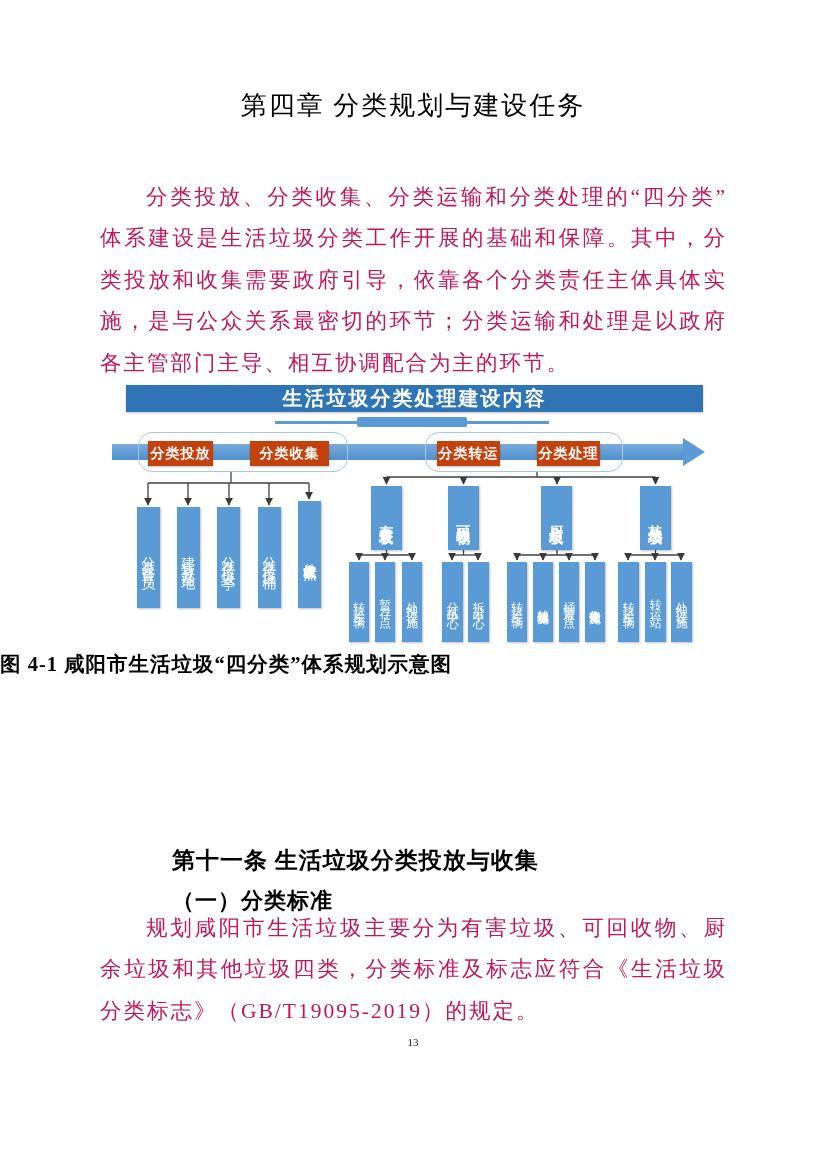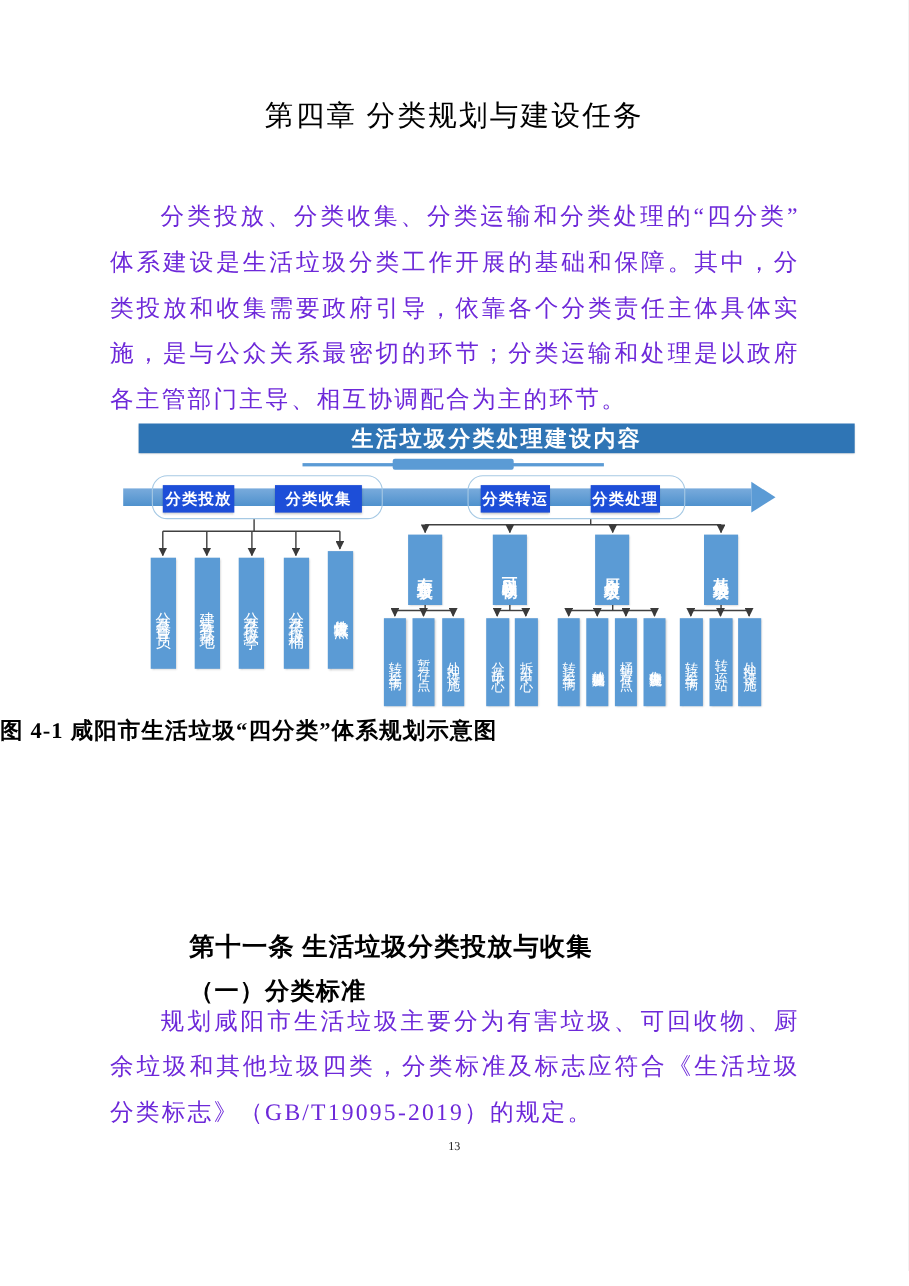--- a/index.html
+++ b/index.html
@@ -24,21 +24,21 @@
     font-size:23px; font-weight:bold; letter-spacing:1px;
     color:#000; white-space:nowrap;
   }
   .h-sec10 { top:152px; }
   .h-sec11 { top:845px; }
   .h-sub  { top:886px; font-size:22px; }
   .body-p {
     position:absolute; left:100px; width:627px;
     font-size:21.5px; line-height:41.4px; letter-spacing:2px;
     text-align:justify; text-align-last:left; text-justify:inter-character;
-    text-indent:46px; color:#6d28d9;
+    text-indent:46px; color:#be185d;
   }
   .p1 { top:177px; }
   .p2 { top:683px; }
   .p3 { top:908px; }
   .fig-caption {
     position:absolute; top:650px; left:0; width:826px;
     font-size:20.5px; font-weight:bold;
     letter-spacing:1px; color:#000;
   }
   .page-num {
@@ -46,21 +46,21 @@
     text-align:center; font-size:11px; color:#222;
   }
 
   
   .diagram {
     position:absolute; top:383px; left:110px;
     width:616px; height:266px;
     font-family:"Liberation Sans", sans-serif;
   }
   .dg-banner {
-    position:absolute; left:16px; top:2px; width:651px; height:27px;
+    position:absolute; left:16px; top:2px; width:577px; height:27px;
     background:#2f75b5;
     color:#fff; font-weight:bold; font-size:20px; letter-spacing:2px;
     display:flex; align-items:center; justify-content:center;
     box-shadow:0 1px 2px rgba(0,0,0,.25);
   }
   .dg-beam-thin-l { position:absolute; left:165px; top:38px; width:84px; height:3px; background:#5b9bd5; }
   .dg-beam-thin-r { position:absolute; left:355px; top:38px; width:84px; height:3px; background:#5b9bd5; }
   .dg-beam-thick  { position:absolute; left:247px; top:34px; width:110px; height:10px; background:#5b9bd5; border-radius:2px; }
   .dg-shaft {
     position:absolute; left:2px; top:61px; width:571px; height:16px;
@@ -72,21 +72,21 @@
     border-left:22px solid #5b9bd5;
   }
   .dg-group {
     position:absolute; top:49px; height:40px;
     border:1.5px solid #a6c9e4; border-radius:14px; background:transparent;
   }
   .dg-group.g1 { left:28px;  width:210px; }
   .dg-group.g2 { left:315px; width:198px; }
   .dg-step {
     position:absolute; top:58px; height:25px;
-    background:#1d4ed8; color:#fff; font-weight:bold; font-size:14px;
+    background:#c2410c; color:#fff; font-weight:bold; font-size:14px;
     letter-spacing:1px; display:flex; align-items:center; justify-content:center;
     box-shadow:0 1px 2px rgba(0,0,0,.25);
   }
   .node {
     position:absolute;
     background:#5b9bd5; color:#fff;
     display:flex; align-items:center; justify-content:center;
     writing-mode:vertical-rl; text-orientation:upright;
     line-height:1.05; box-shadow:1px 1px 2px rgba(0,0,0,.25);
   }

